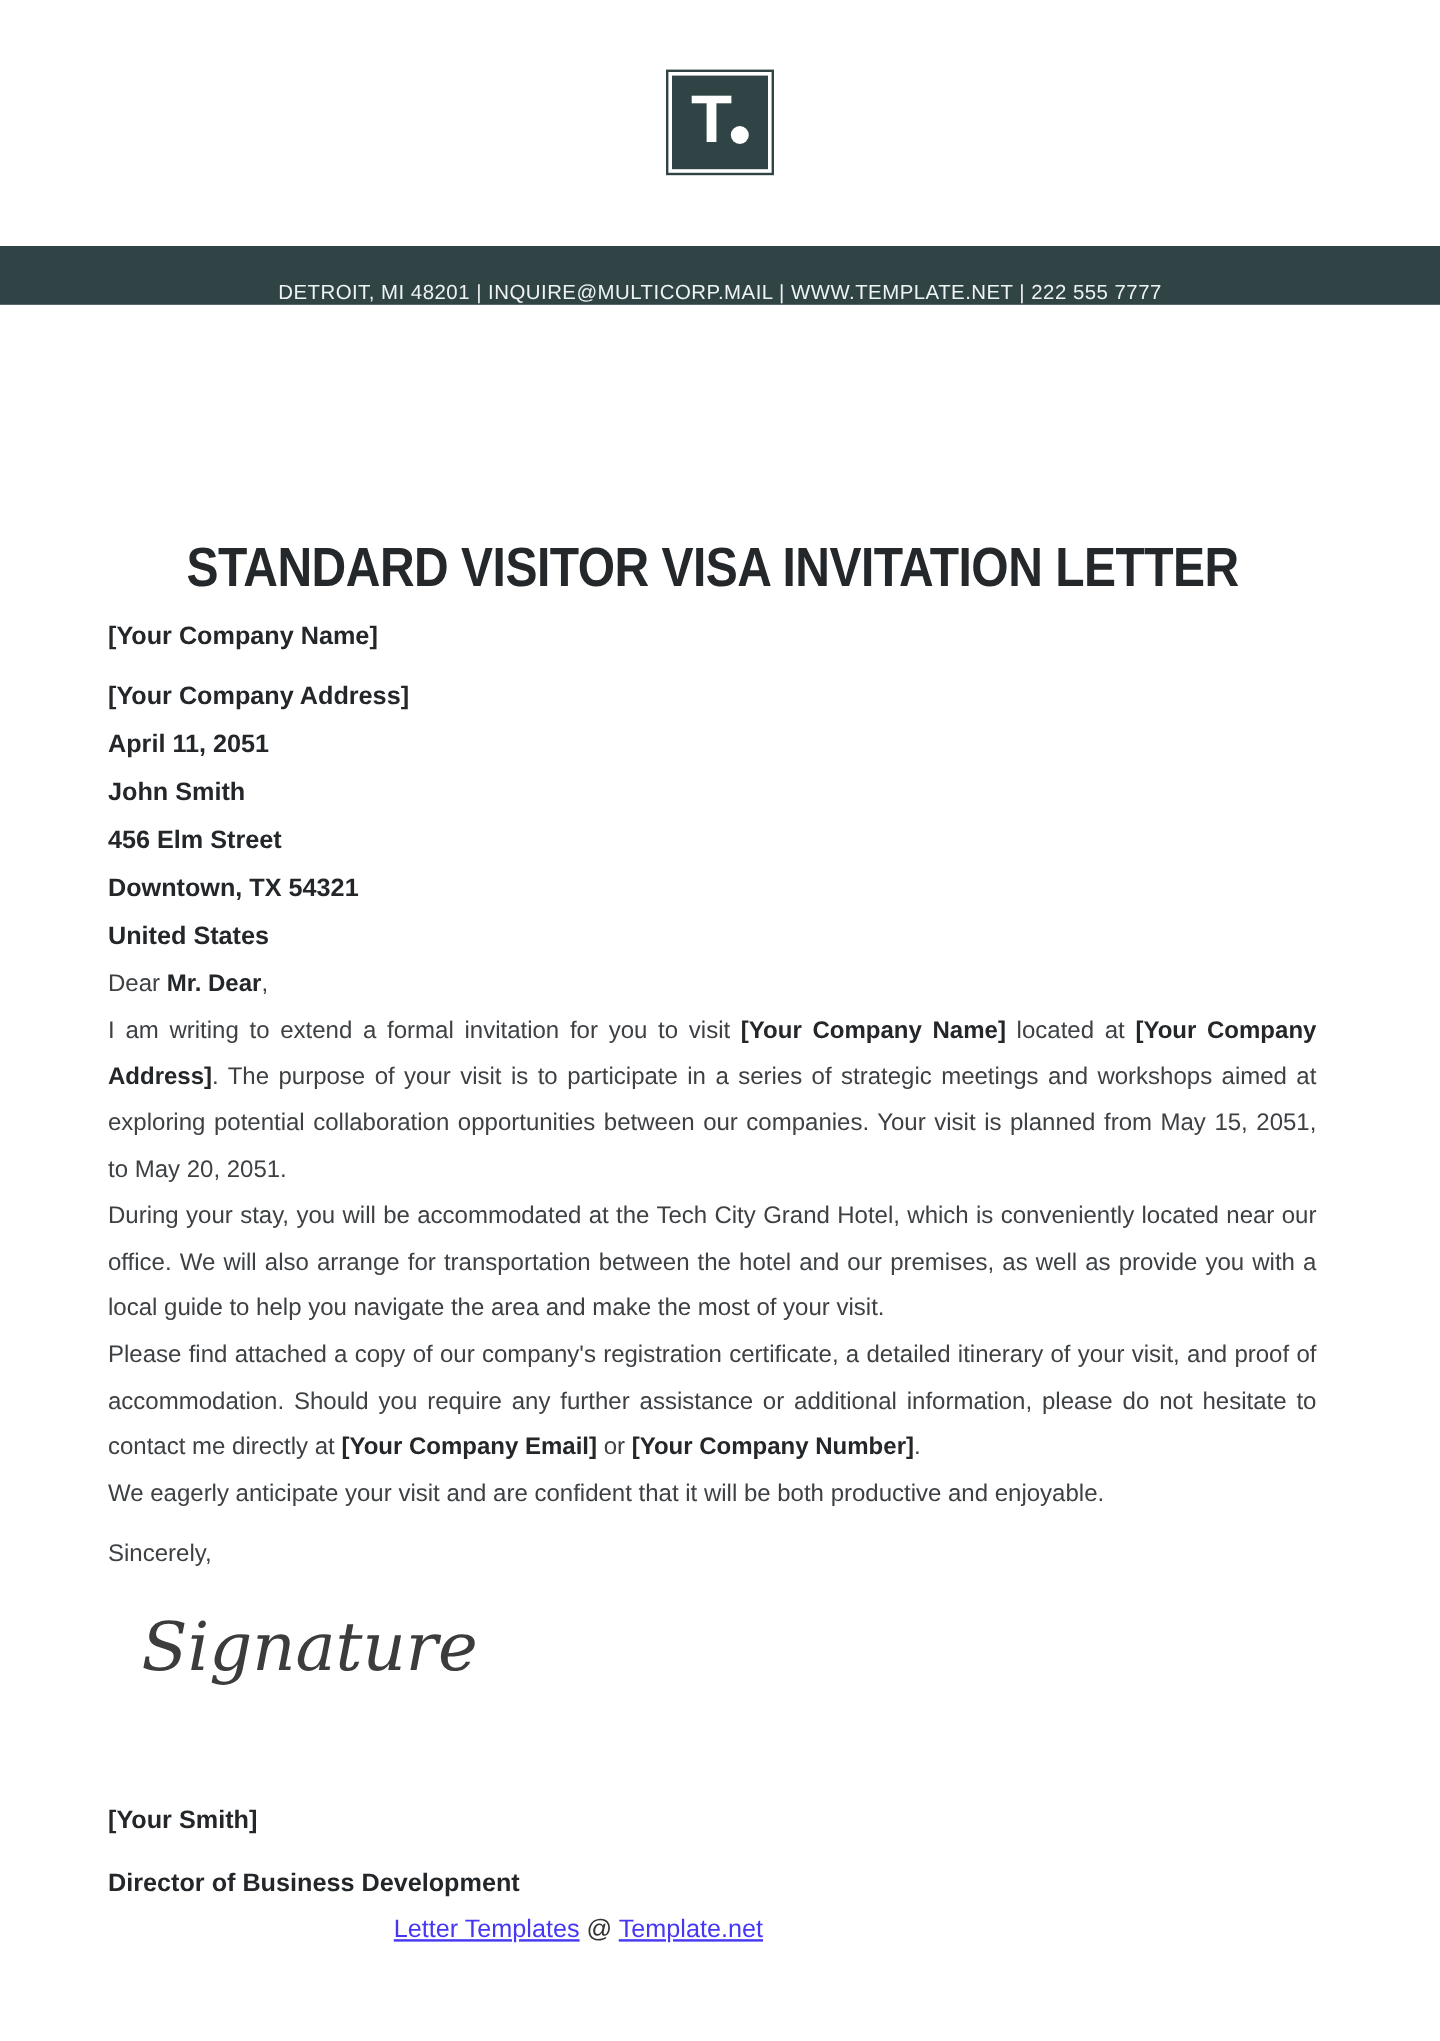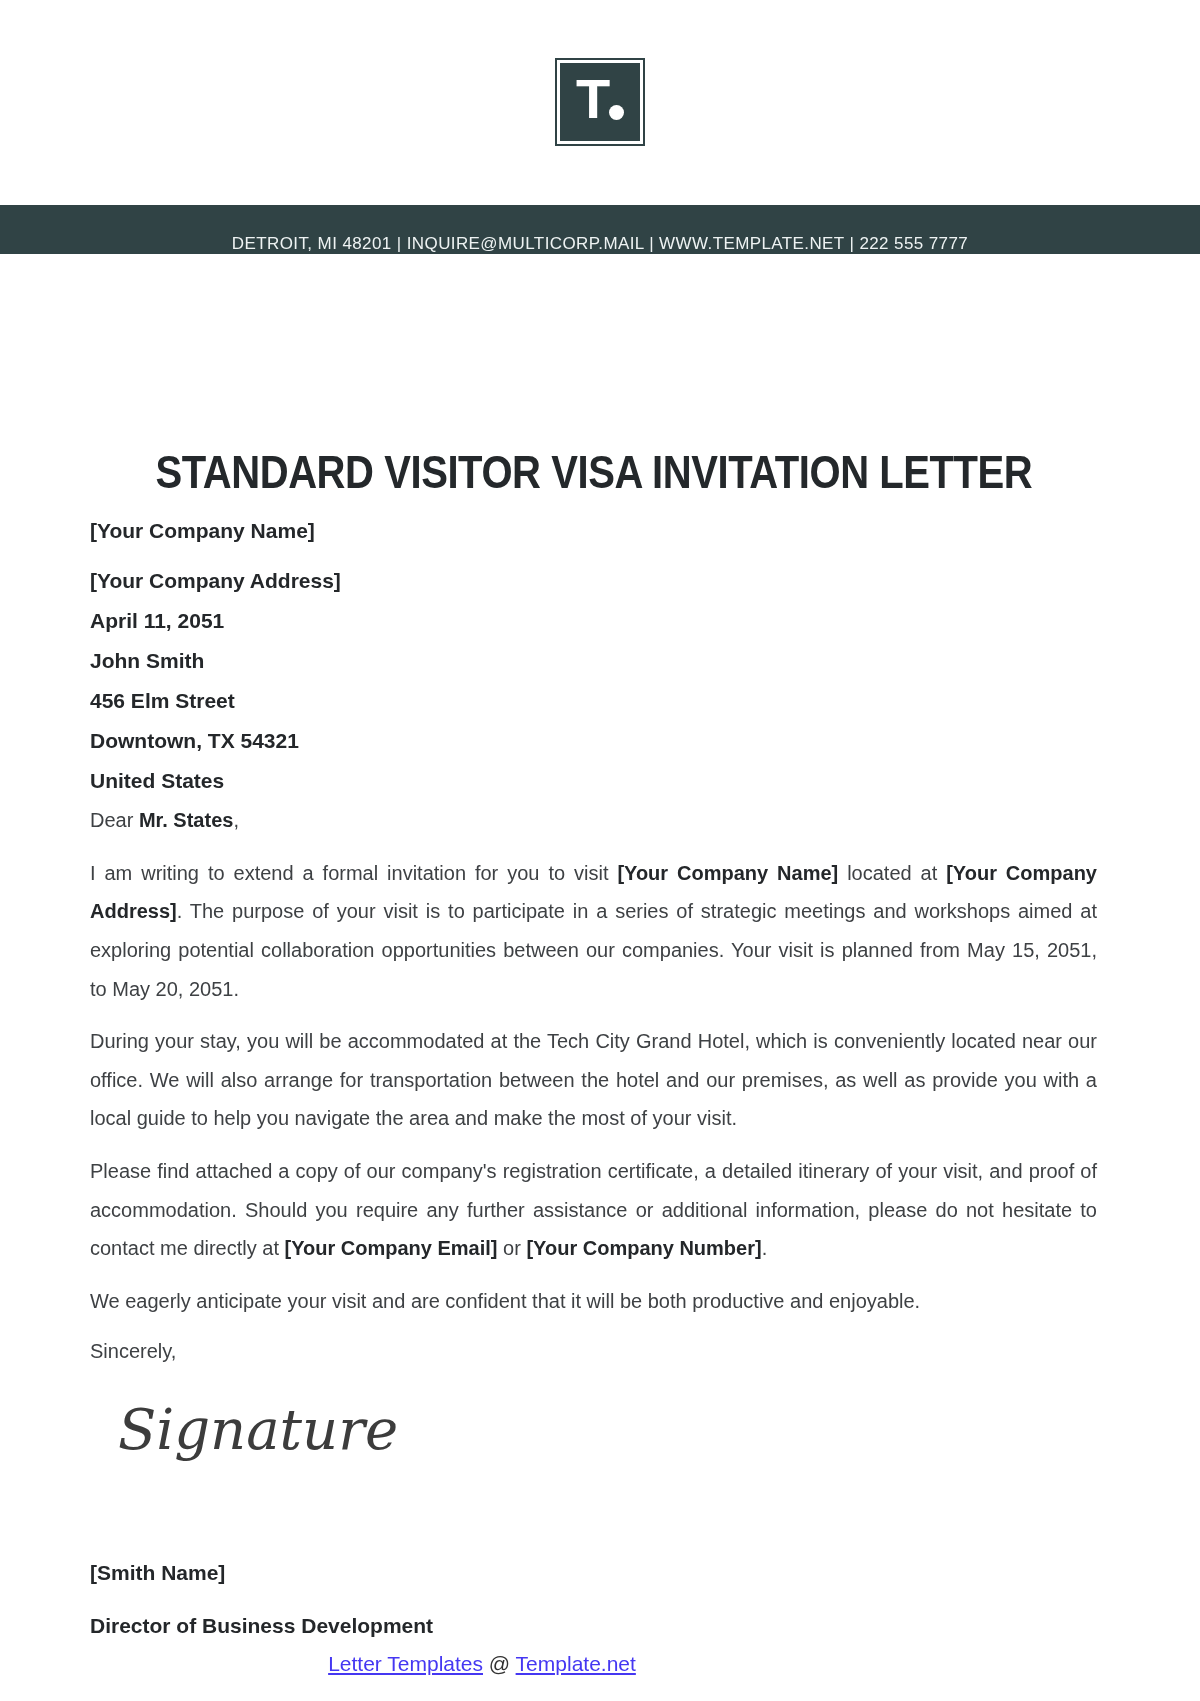--- a/index.html
+++ b/index.html
@@ -79,21 +79,21 @@
   .address-block{margin-top:15px;}
   .address-line{
     font-size:21px;
     font-weight:700;
     line-height:40px;
     color:var(--strong_text);
   }
   .address-line:first-child{margin-bottom:10px;}
   .letter-body{font-size:20px;line-height:38.6px;}
   .salutation{color:var(--body_text);}
-  .letter-body p{text-align:justify;color:var(--body_text);margin-top:14px;}
+  .letter-body p{text-align:justify;color:var(--body_text);}
   .letter-body .b, .salutation .b{font-weight:700;color:var(--strong_text);}
   .closing{margin-top:12px;}
   .signature{
     margin:24px 0 0 28px;
     font-family:"DejaVu Serif", serif;
     font-style:italic;
     font-size:56px;
     line-height:1.25;
     color:#3c3c3c;
   }
@@ -147,31 +147,31 @@
       <div class="address-line">[Your Company Name]</div>
       <div class="address-line">[Your Company Address]</div>
       <div class="address-line">April 11, 2051</div>
       <div class="address-line">John Smith</div>
       <div class="address-line">456 Elm Street</div>
       <div class="address-line">Downtown, TX 54321</div>
       <div class="address-line">United States</div>
     </div>
 
   <div class="letter-body">
-    <div class="salutation"><span>Dear </span><span class="b">Mr. States</span><span>,</span></div>
+    <div class="salutation"><span>Dear </span><span class="b">Mr. Dear</span><span>,</span></div>
     <div>
         <p><span>I am writing to extend a formal invitation for you to visit </span><span class="b">[Your Company Name]</span><span> located at </span><span class="b">[Your Company Address]</span><span>. The purpose of your visit is to participate in a series of strategic meetings and workshops aimed at exploring potential collaboration opportunities between our companies. Your visit is planned from May 15, 2051, to May 20, 2051.</span></p>
         <p><span>During your stay, you will be accommodated at the Tech City Grand Hotel, which is conveniently located near our office. We will also arrange for transportation between the hotel and our premises, as well as provide you with a local guide to help you navigate the area and make the most of your visit.</span></p>
         <p><span>Please find attached a copy of our company's registration certificate, a detailed itinerary of your visit, and proof of accommodation. Should you require any further assistance or additional information, please do not hesitate to contact me directly at </span><span class="b">[Your Company Email]</span><span> or </span><span class="b">[Your Company Number]</span><span>.</span></p>
         <p><span>We eagerly anticipate your visit and are confident that it will be both productive and enjoyable.</span></p>
       </div>
     <div class="closing">Sincerely,</div>
   </div>
 
   <div class="signature">Signature</div>
 
-  <div class="signer-name">[Smith Name]</div>
+  <div class="signer-name">[Your Smith]</div>
   <div class="signer-title">Director of Business Development</div>
 </div>
 
 <div class="footer">
   <a>Letter Templates</a><span> @ </span><a>Template.net</a>
 </div>
 
 </body></html>

